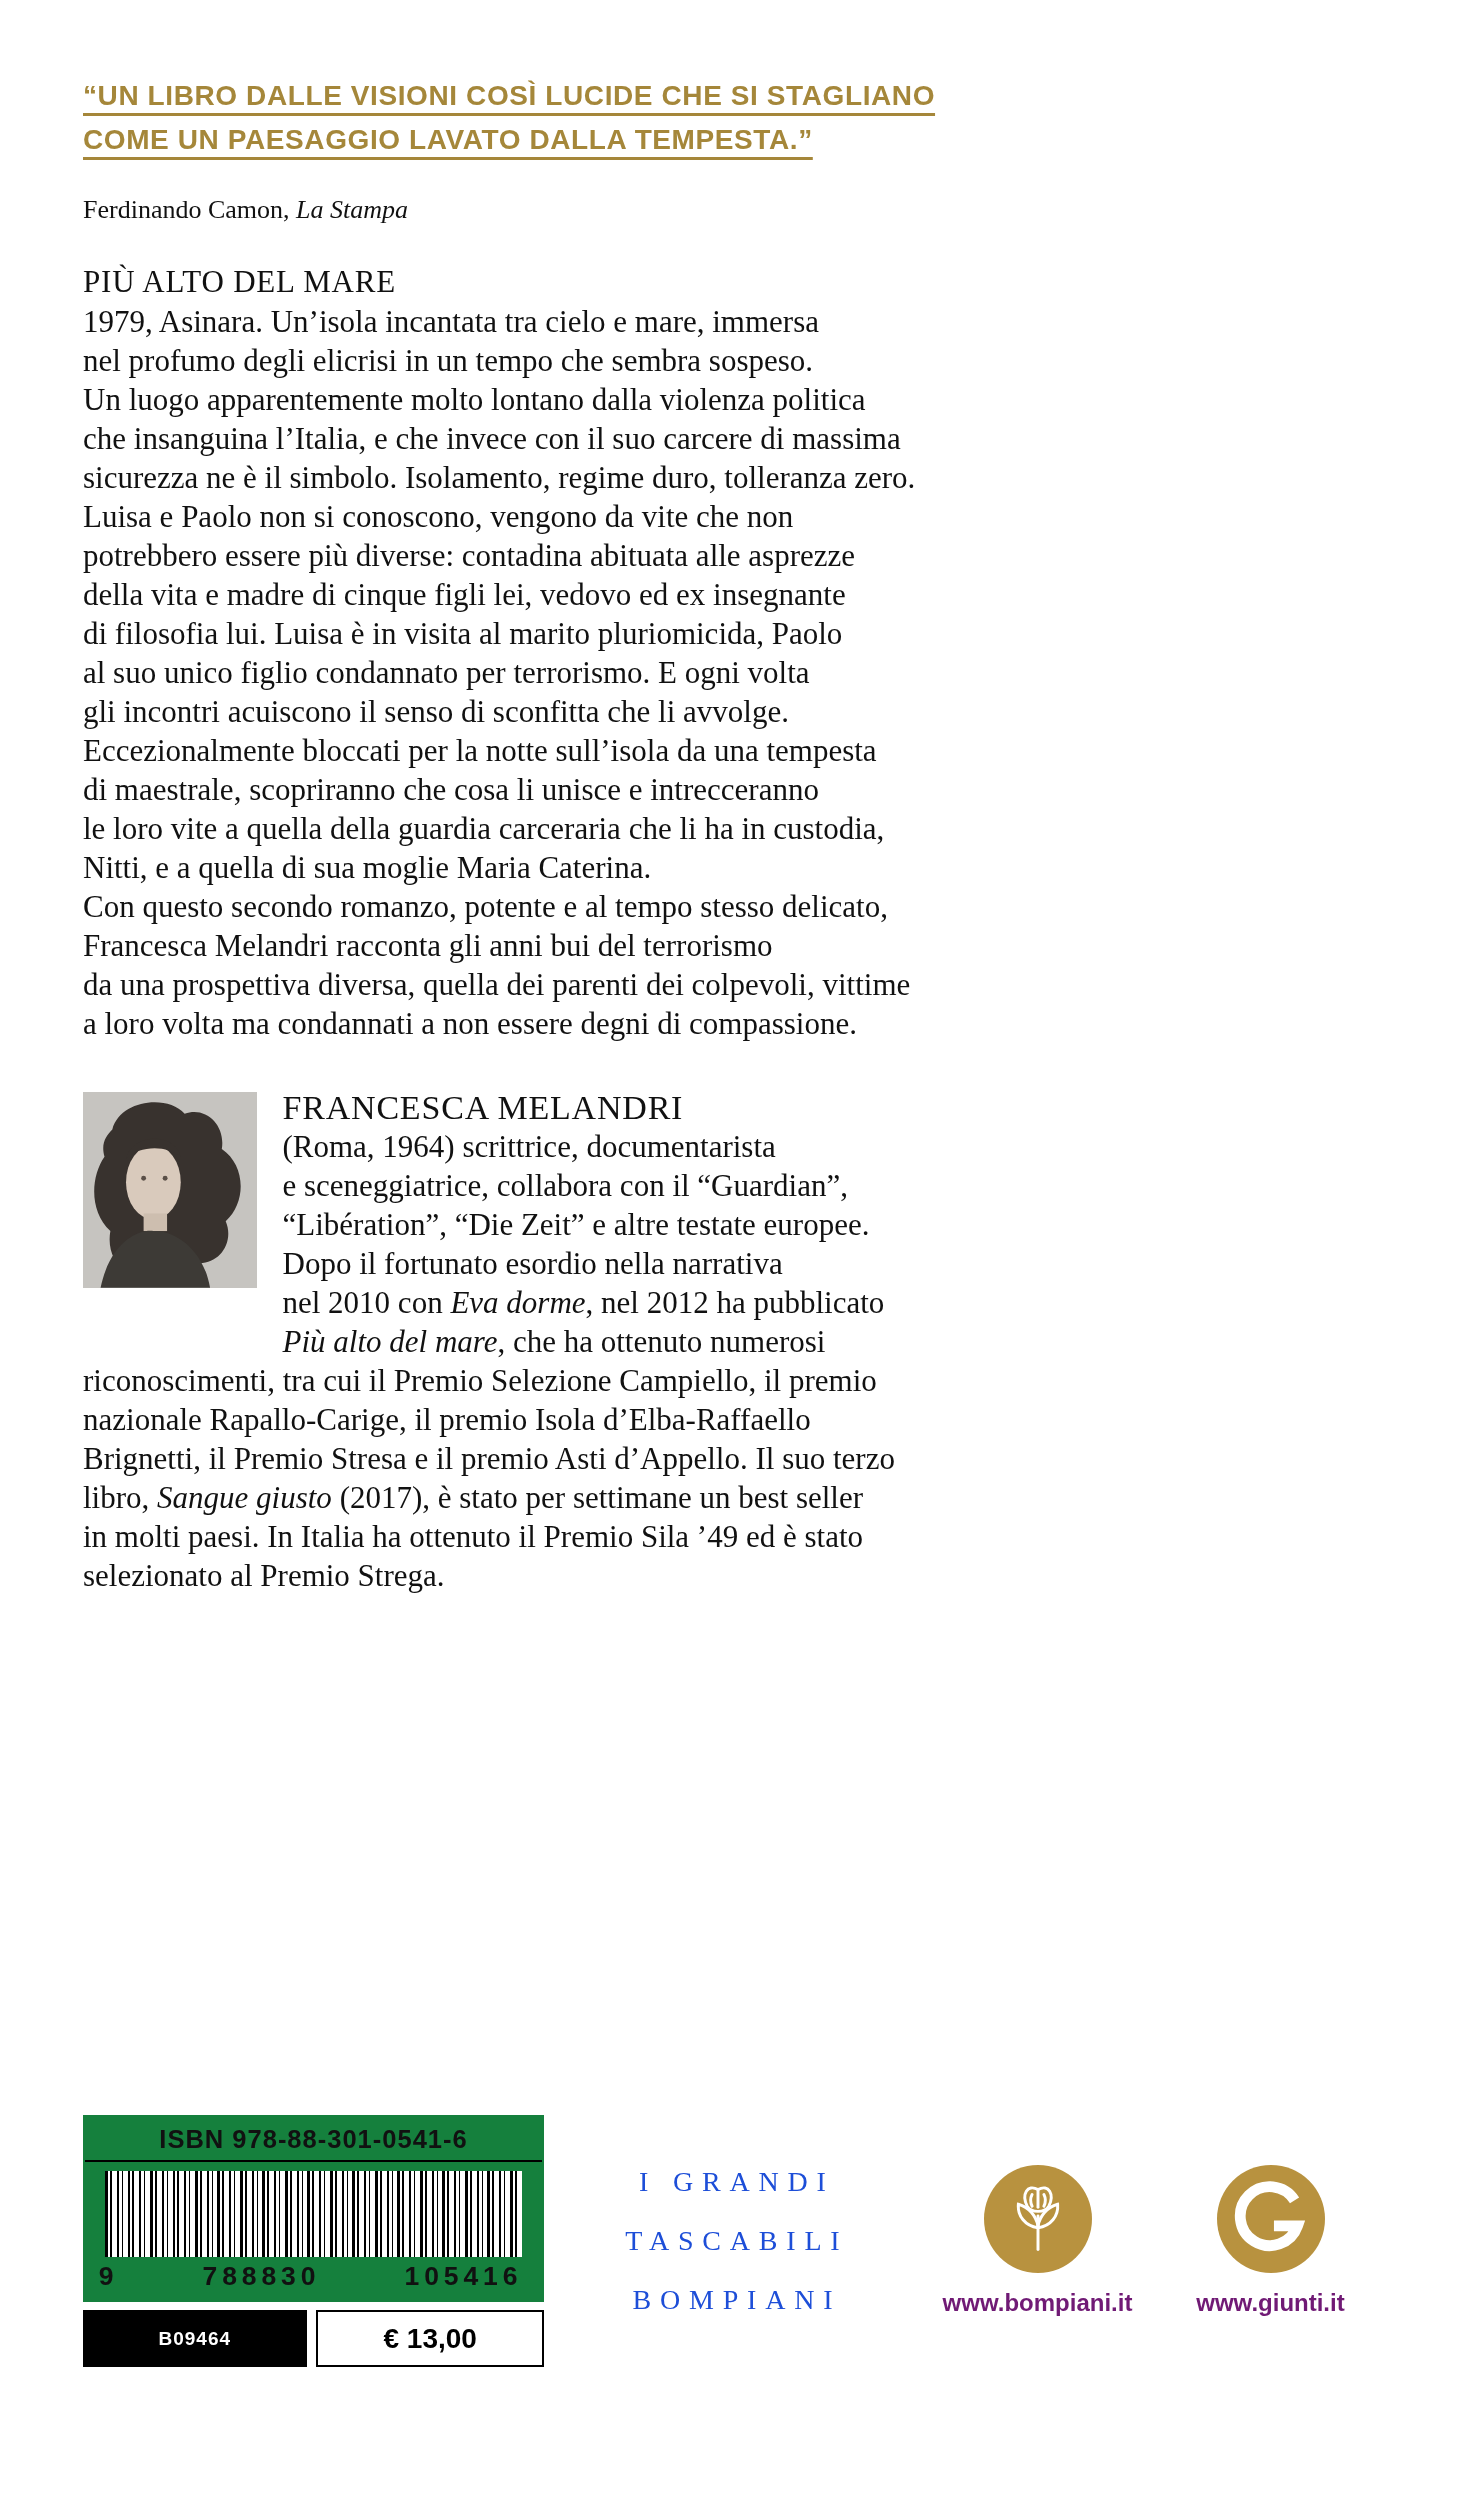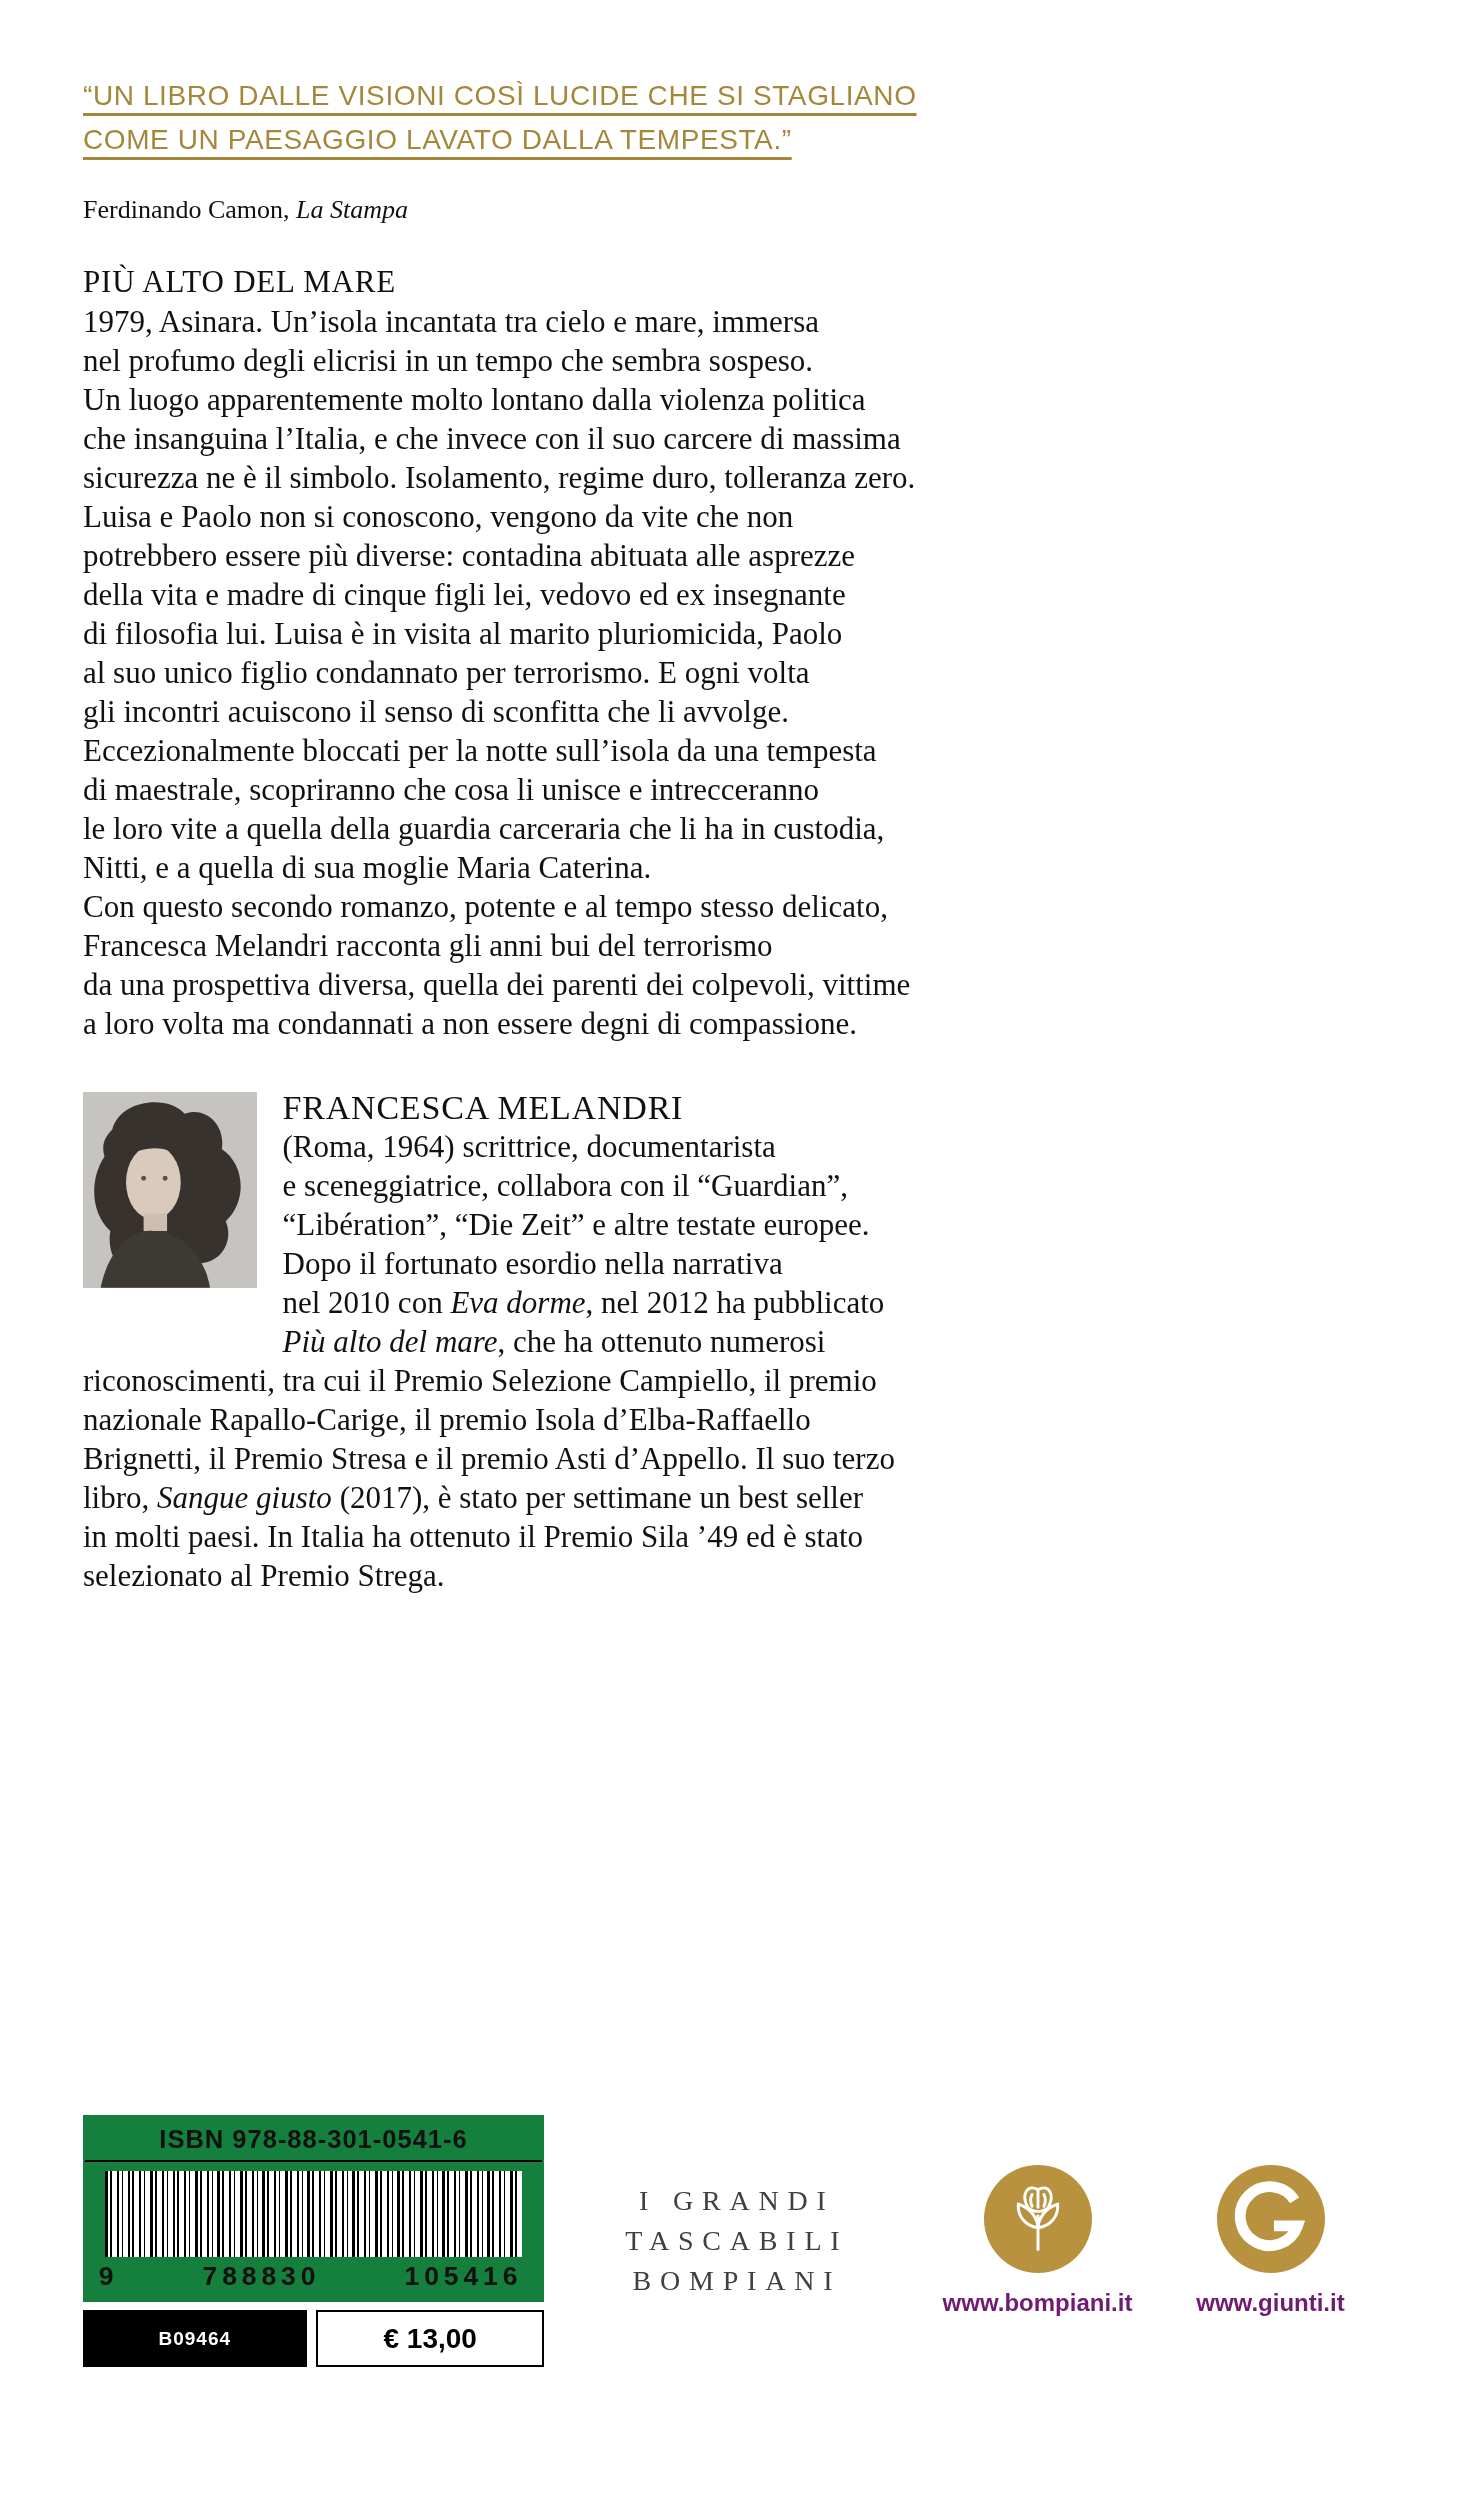--- a/index.html
+++ b/index.html
@@ -12,21 +12,21 @@
     background: #ffffff;
     overflow: hidden;
     font-family: "Liberation Serif", serif;
     color: #111111;
     padding: 74px 83px 0 83px;
   }
 
   
   .quote-line {
     font-family: "Liberation Sans", sans-serif;
-    font-weight: normal;
+    font-weight: bold;
     font-size: 28px;
     line-height: 44px;
     letter-spacing: 0.6px;
     color: #a5873a;
     text-decoration: underline;
     text-decoration-thickness: 2.5px;
     text-underline-offset: 7.8px;
   }
   .attribution {
     margin-top: 29px;
@@ -119,26 +119,26 @@
     font-weight: bold;
     font-size: 28px;
     display: flex; align-items: center; justify-content: center;
   }
   .imprint {
     flex: 1;
     display: flex;
     flex-direction: column;
     justify-content: center;
     align-items: center;
-    gap: 8px;
+    gap: 27px;
     font-family: "Liberation Serif", serif;
     font-size: 28px;
     letter-spacing: 8.8px;
     text-indent: 8.8px;
-    color: #404040;
+    color: #1d4ed8;
   }
   .publisher {
     width: 233px;
     flex: none;
     display: flex;
     flex-direction: column;
     align-items: center;
     justify-content: center;
     gap: 15.7px;
   }

